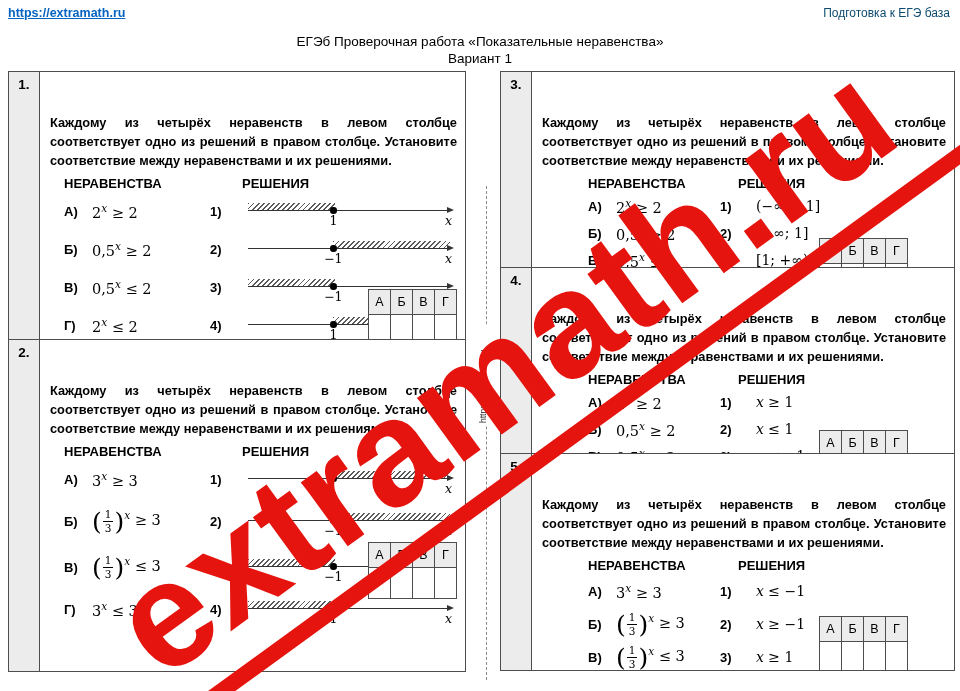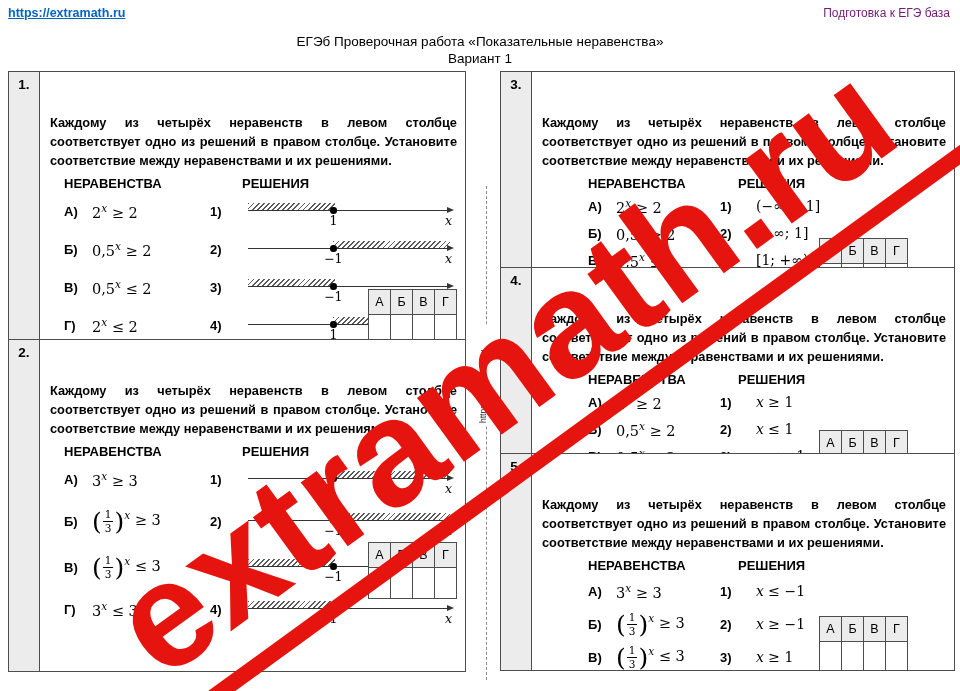--- a/index.html
+++ b/index.html
@@ -1,20 +1,20 @@
 <!DOCTYPE html>
 <html><head>
 <meta charset="utf-8">
 <style>
   html,body{margin:0;padding:0;background:#fff;}
   body{width:960px;height:691px;position:relative;overflow:hidden;
        font-family:"Liberation Sans",sans-serif;color:#000;}
   .toplink{position:absolute;left:8px;top:6px;font-size:12.5px;font-weight:bold;
        color:#0563c1;text-decoration:underline;}
-  .topright{position:absolute;right:10px;top:6px;font-size:12px;color:#701a75;}
+  .topright{position:absolute;right:10px;top:6px;font-size:12px;color:#0c4a6e;}
   .title{position:absolute;left:0;right:0;top:34px;text-align:center;
        font-weight:normal;font-size:13.5px;line-height:1.25;}
   .col{position:absolute;top:71px;}
   .col-left{left:8px;width:458px;}
   .col-right{left:500px;width:455px;}
   .prob{display:flex;border:1px solid #4d4d4d;background:#fff;box-sizing:border-box;}
   .prob + .prob{margin-top:-1px;}
   .p1{height:269px;} .p2{height:333px;} .p3{height:197px;} .p4{height:187px;} .p5{height:218px;}
   .pnum{width:30px;background:#ececec;border-right:1px solid #4d4d4d;
        font-weight:bold;font-size:13.5px;text-align:center;padding-top:5px;flex:none;}

